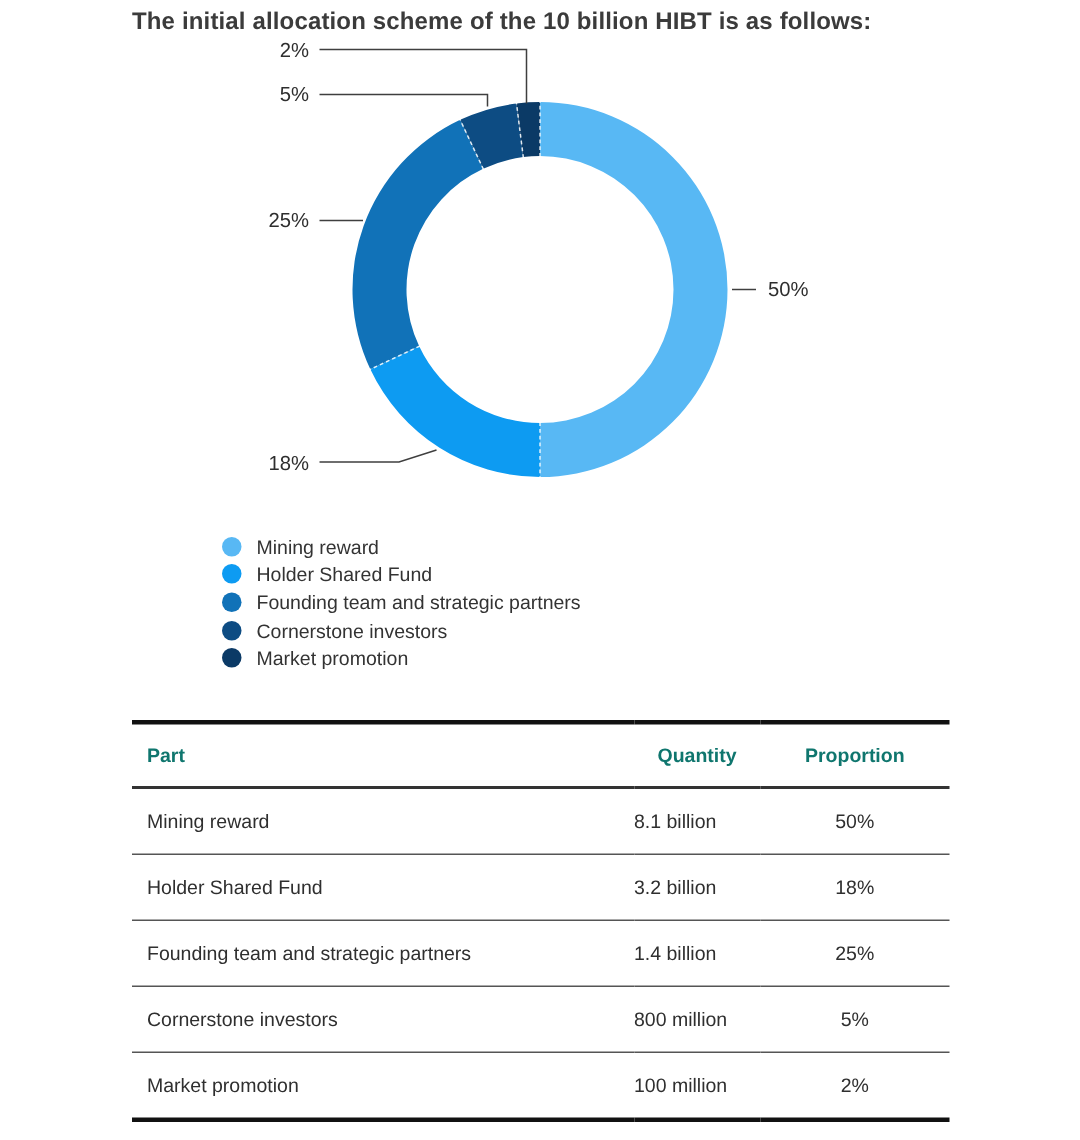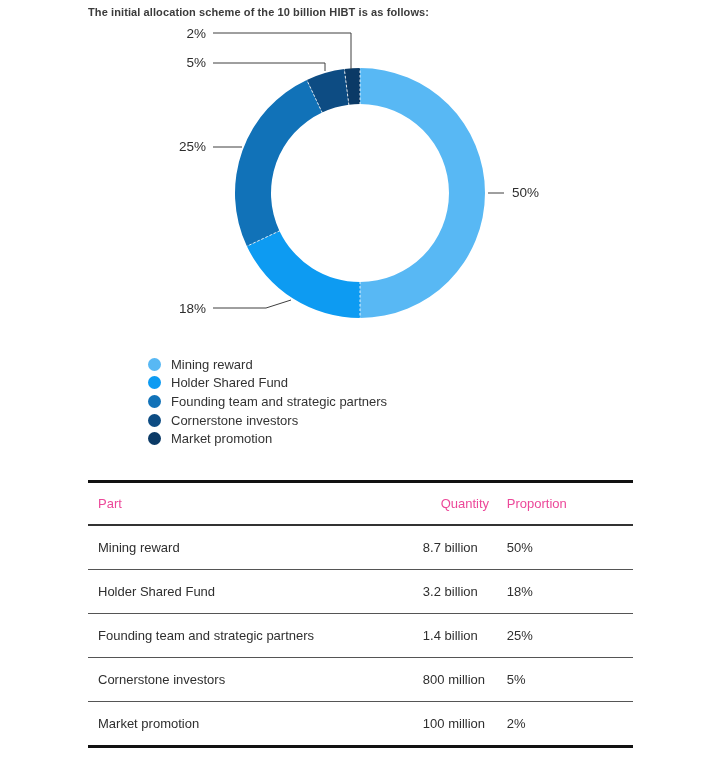--- a/index.html
+++ b/index.html
@@ -9,21 +9,21 @@
     height: 760px;
     background: #ffffff;
     font-family: "Liberation Sans", "DejaVu Sans", sans-serif;
     color: #2e2e2e;
     overflow: hidden;
   }
   .title {
     position: absolute;
     left: 88px;
     top: 6px;
-    font-size: 11px;
+    font-size: 16px;
     font-weight: bold;
     color: #3b3b3b;
     letter-spacing: 0.1px;
   }
   .chart-svg {
     position: absolute;
     left: 0;
     top: 0;
     width: 720px;
     height: 345px;
@@ -59,34 +59,34 @@
     width: 545px;
     border-collapse: collapse;
     border-top: 3px solid #111111;
     border-bottom: 3px solid #111111;
     font-size: 13px;
     color: #2f2f2f;
   }
   .alloc-table th {
     height: 41px;
     font-size: 13px;
-    font-weight: normal;
-    color: #ec4899;
+    font-weight: bold;
+    color: #0f766e;
     border-bottom: 2px solid #333333;
     padding: 0;
   }
   .alloc-table td {
     height: 43px;
     border-bottom: 1px solid #555555;
     padding: 0;
   }
   .alloc-table tr:last-child td { border-bottom: none; }
   .col-part   { width: 332px; text-align: left;  padding-left: 10px !important; }
   .col-qty    { width: 85px;  }
-  .col-prop   { width: 128px; text-align: left; }
+  .col-prop   { width: 128px; text-align: center; }
 </style>
 </head>
 <body>
 
 <div class="page">
 
   <div class="title">The initial allocation scheme of the 10 billion HIBT is as follows:</div>
 
   <svg class="chart-svg" id="donut-svg" viewBox="0 0 720 345" xmlns="http://www.w3.org/2000/svg">
       <path d="M 360 68 A 125 125 0 0 1 360 318 L 360 282 A 89 89 0 0 0 360 104 Z" fill="#58B8F4"></path>
@@ -138,21 +138,21 @@
     <thead>
       <tr>
         <th class="col-part">Part</th>
         <th class="col-qty">Quantity</th>
         <th class="col-prop">Proportion</th>
       </tr>
     </thead>
     <tbody id="table-body">
         <tr>
           <td class="col-part">Mining reward</td>
-          <td class="col-qty">8.7 billion</td>
+          <td class="col-qty">8.1 billion</td>
           <td class="col-prop">50%</td>
         </tr>
         <tr>
           <td class="col-part">Holder Shared Fund</td>
           <td class="col-qty">3.2 billion</td>
           <td class="col-prop">18%</td>
         </tr>
         <tr>
           <td class="col-part">Founding team and strategic partners</td>
           <td class="col-qty">1.4 billion</td>

